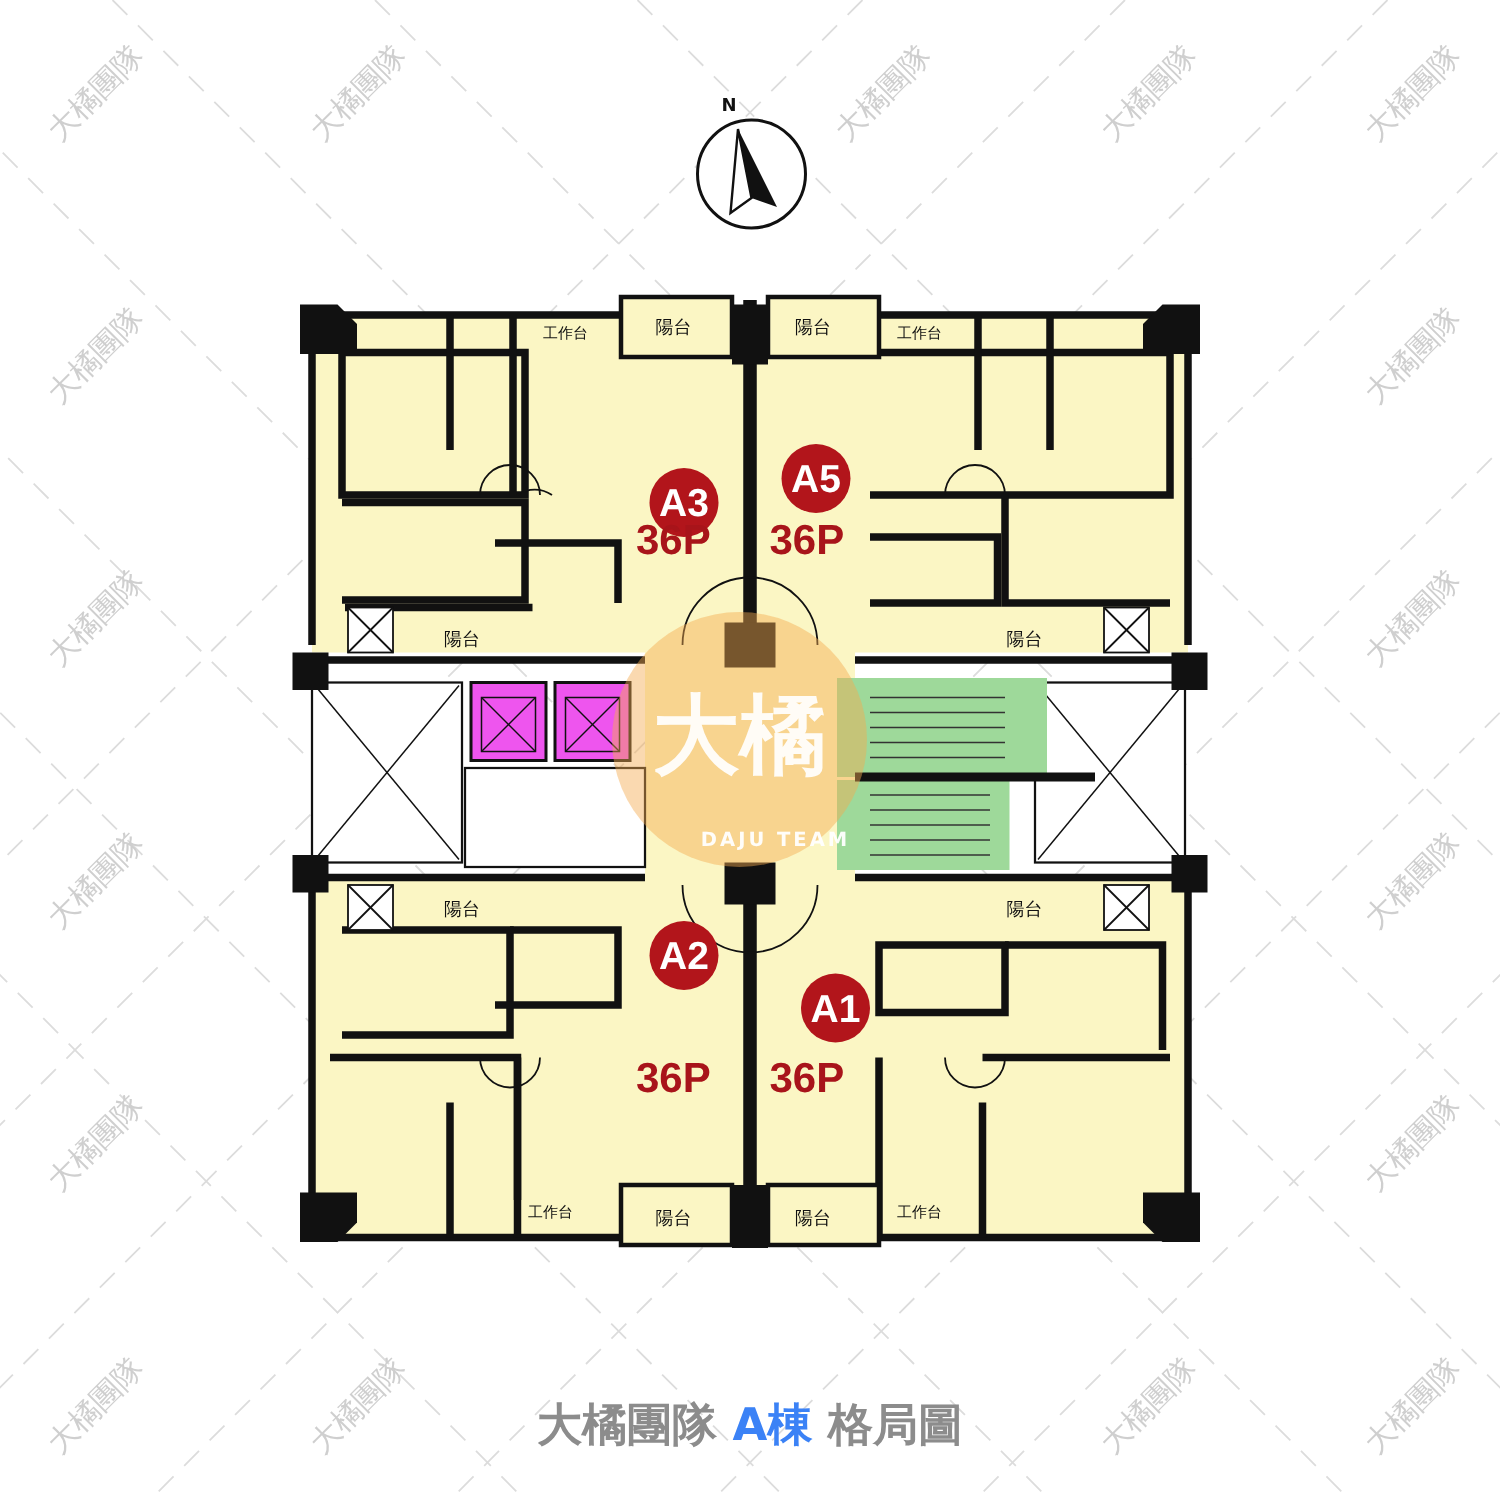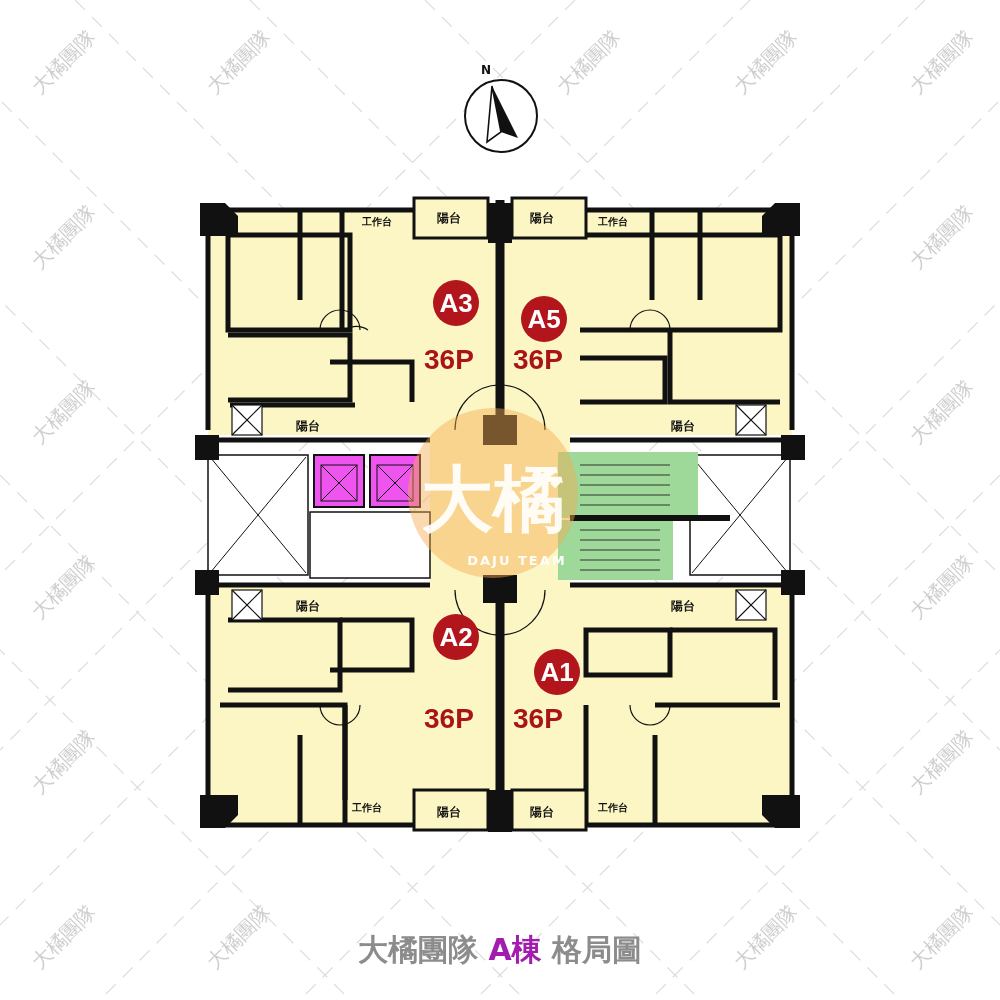--- a/index.html
+++ b/index.html
@@ -4,25 +4,25 @@
 <style>
   html, body { margin:0; padding:0; background:#ffffff; }
   body { width:1000px; height:1000px; position:relative; overflow:hidden; font-family:"DejaVu Sans", sans-serif; }
   .abs { position:absolute; }
   #watermarks { position:absolute; inset:0; pointer-events:none; }
   .wm-text { fill:#cfcfcf; font-size:20px; font-family:"DejaVu Sans", sans-serif; }
   #plan { position:absolute; left:0; top:0; }
   .unit-badge { position:absolute; width:46px; height:46px; border-radius:50%; background:#b2151b; color:#fff;
     font-family:"Liberation Sans", sans-serif; font-weight:bold; font-size:26px; line-height:46px; text-align:center; }
   .unit-size { position:absolute; color:#a8141a; font-family:"Liberation Sans", sans-serif; font-weight:bold; font-size:28px; }
-  .balcony { position:absolute; font-family:"DejaVu Sans", sans-serif; font-weight:bold; font-size:12px; color:#111; }
+  .balcony { position:absolute; font-family:"DejaVu Sans", sans-serif; font-weight:normal; font-size:12px; color:#111; }
   #caption { position:absolute; left:0; width:1000px; top:930px; text-align:center; font-family:"DejaVu Sans", sans-serif; font-weight:bold; font-size:30px; color:#8c8c8c; }
-  #caption .hl { color:#a21caf; }
+  #caption .hl { color:#3b82f6; }
   #logo { position:absolute; left:408px; top:408px; width:170px; height:170px; border-radius:50%; background:rgba(245,170,80,0.45); }
-  #logo-text { position:absolute; left:408px; top:452px; width:170px; text-align:center; font-family:"DejaVu Sans", sans-serif; font-weight:bold; font-size:72px; color:rgba(255,255,255,0.92); }
+  #logo-text { position:absolute; left:408px; top:452px; width:170px; text-align:center; font-family:"DejaVu Sans", sans-serif; font-weight:bold; font-size:58px; color:rgba(255,255,255,0.92); }
   #logo-sub { position:absolute; left:432px; top:553px; width:170px; text-align:center; font-family:"DejaVu Sans", sans-serif; font-weight:bold; font-size:13px; letter-spacing:2px; color:rgba(255,255,255,0.95); }
   #compass-label { position:absolute; left:481px; top:63px; font-family:"DejaVu Sans", sans-serif; font-size:12px; font-weight:bold; color:#111; }
 </style>
 </head>
 <body>
 
 <svg id="watermarks" width="1000" height="1000" viewBox="0 0 1000 1000">
   <g stroke="#dcdcdc" stroke-width="1.2" stroke-dasharray="14 10" fill="none">
     <line x1="-300" y1="0" x2="700" y2="1000"></line>
     <line x1="-100" y1="0" x2="900" y2="1000"></line>
@@ -199,21 +199,21 @@
     <path d="M630 705 A20 20 0 0 0 670 705"></path>
     <path d="M455 430 A30 30 0 0 1 545 430"></path>
     <path d="M455 590 A30 30 0 0 0 545 590"></path>
   </g>
 </svg>
 
 <div id="logo"></div>
 <div id="logo-text">大橘</div>
 <div id="logo-sub">DAJU TEAM</div>
 
-<div class="unit-badge" style="left:433px;top:280px">A3</div>
+<div class="unit-badge" style="left:433px;top:312px">A3</div>
 <div class="unit-size" style="left:424px;top:344px">36P</div>
 <div class="unit-badge" style="left:521px;top:296px">A5</div>
 <div class="unit-size" style="left:513px;top:344px">36P</div>
 <div class="unit-badge" style="left:433px;top:614px">A2</div>
 <div class="unit-size" style="left:424px;top:703px">36P</div>
 <div class="unit-badge" style="left:534px;top:649px">A1</div>
 <div class="unit-size" style="left:513px;top:703px">36P</div>
 
 <div class="balcony" style="left:437px;top:210px">陽台</div>
 <div class="balcony" style="left:530px;top:210px">陽台</div>

